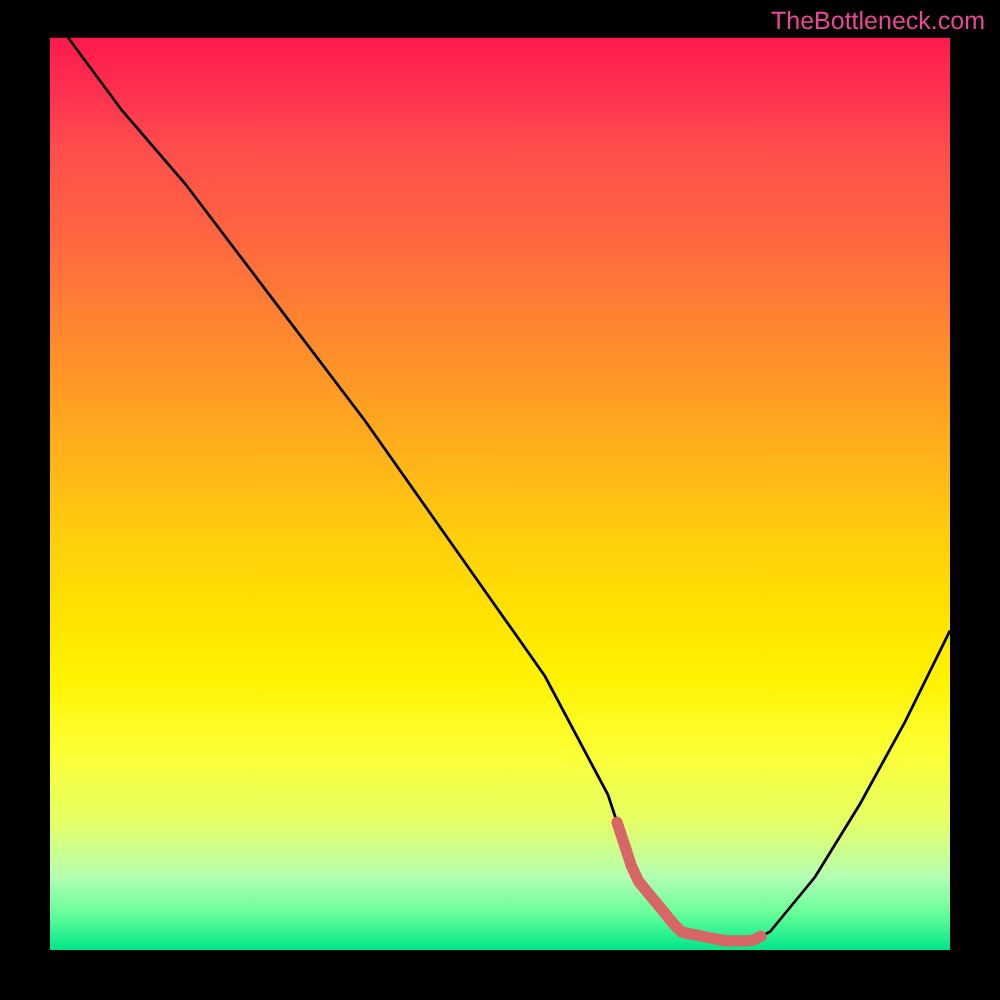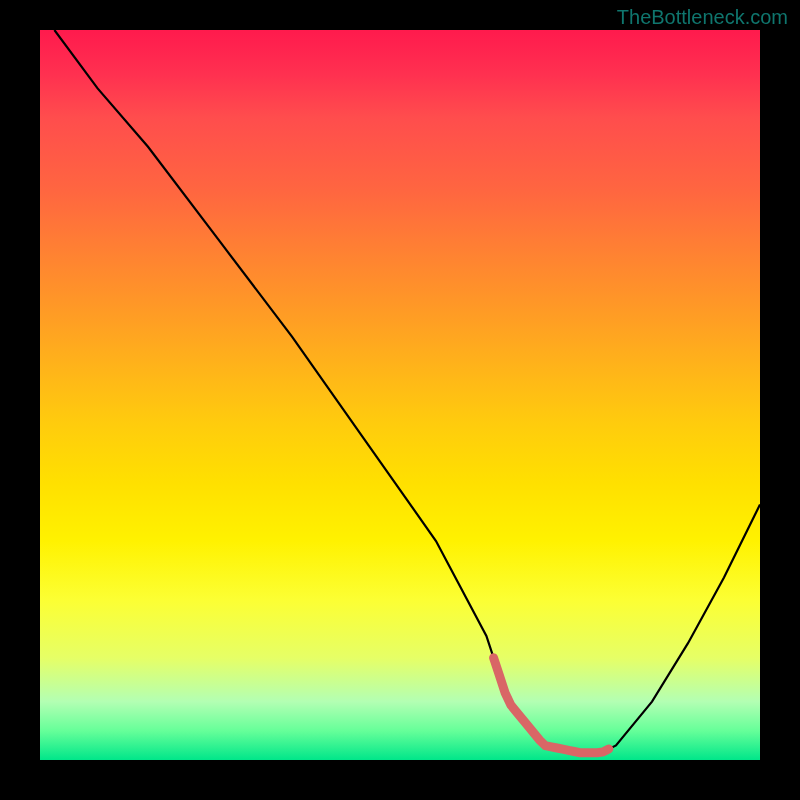--- a/index.html
+++ b/index.html
@@ -8,21 +8,21 @@
     width: 800px;
     height: 800px;
     background: #000;
     position: relative;
     font-family: Arial, sans-serif;
   }
   .watermark {
     position: absolute;
     top: 6px;
     right: 12px;
-    color: #0f766e;
+    color: #ec4899;
     font-size: 20px;
     font-weight: 500;
     z-index: 10;
   }
   .plot-area {
     position: absolute;
     left: 40px;
     top: 30px;
     width: 720px;
     height: 730px;

